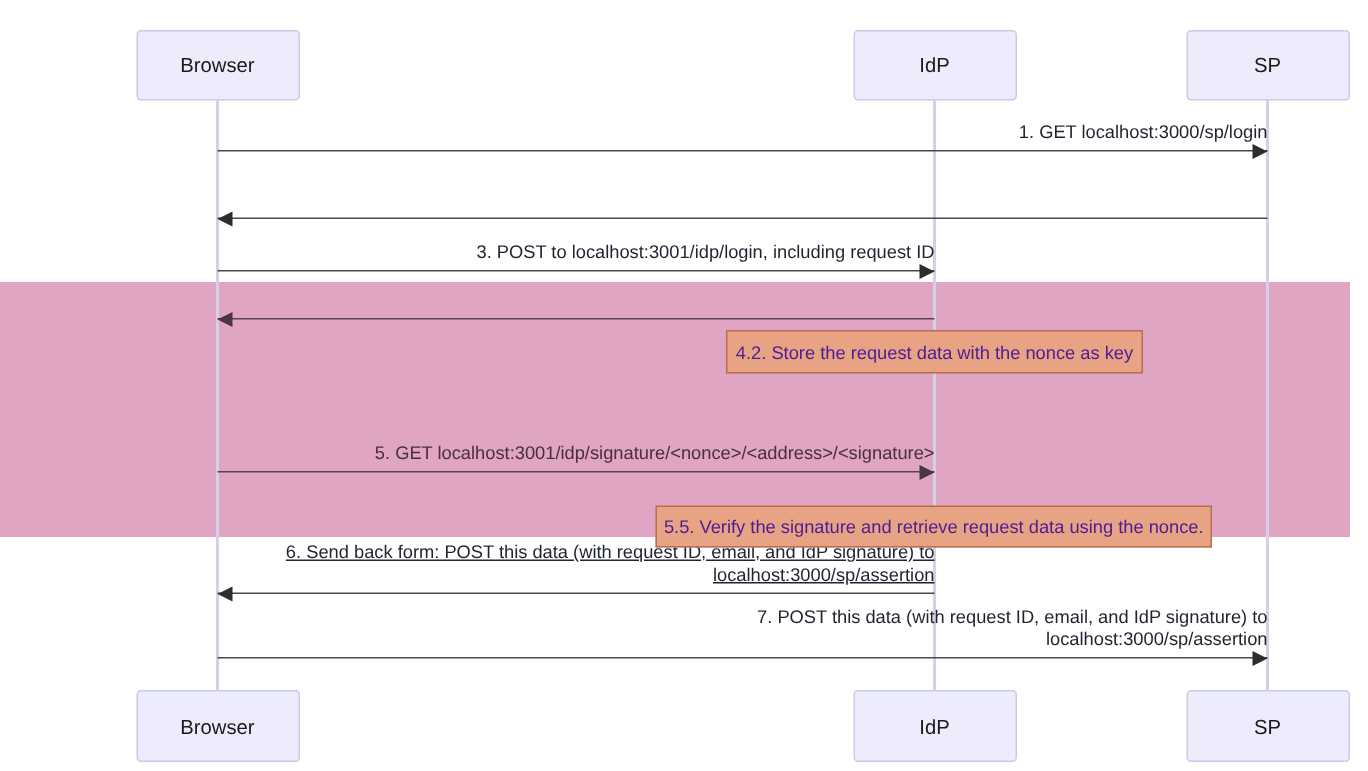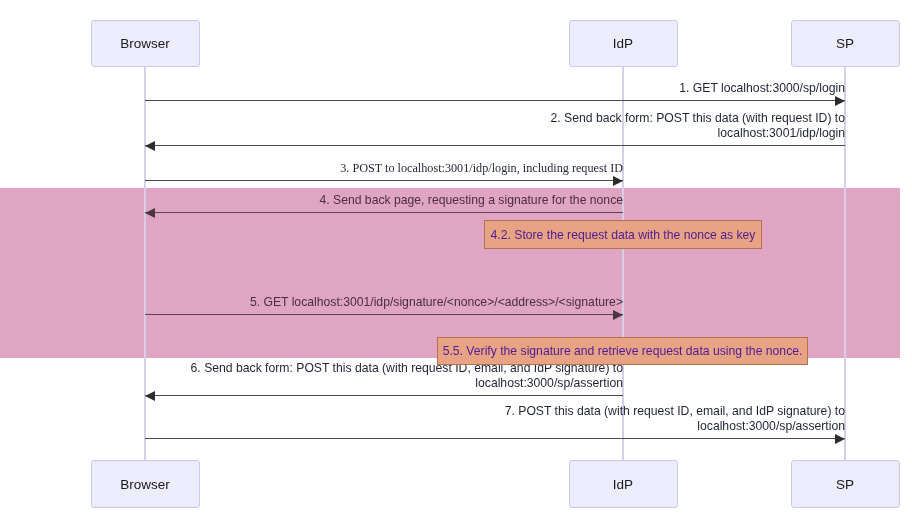--- a/index.html
+++ b/index.html
@@ -117,34 +117,31 @@
       <span>IdP</span>
     </div>
     <div class="actor-box" style="left: 790.5px; top: 460px; width: 109px; height: 48px;">
       <span>SP</span>
     </div>
     <div class="msg-line" style="left: 145px; top: 100px; width: 700px;"></div>
     <div class="arrowhead right" style="top: 96px; left: 835px;"></div>
     <div class="msg-label" style="left: 145px; width: 700px; top: 81px;">1. GET localhost:3000/sp/login</div>
     <div class="msg-line" style="left: 145px; top: 145px; width: 700px;"></div>
     <div class="arrowhead left" style="top: 141px; left: 145px;"></div>
-    <div class="msg-label" style="left: 145px; width: 700px; top: 111px;">2. Send back form: POST this data (with request ID) to
-localhost:3001/idp/login</div>
     <div class="msg-line" style="left: 145px; top: 180px; width: 478px;"></div>
     <div class="arrowhead right" style="top: 176px; left: 613px;"></div>
-    <div class="msg-label" style="left: 145px; width: 478px; top: 161px; font-family: Liberation Serif, serif;">3. POST to localhost:3001/idp/login, including request ID</div>
+    <div class="msg-label" style="left: 145px; width: 478px; top: 161px;">3. POST to localhost:3001/idp/login, including request ID</div>
     <div class="msg-line muted" style="left: 145px; top: 212px; width: 478px;"></div>
     <div class="arrowhead muted left" style="top: 208px; left: 145px;"></div>
-    <div class="msg-label muted" style="left: 145px; width: 478px; top: 193px;">4. Send back page, requesting a signature for the nonce</div>
     <div class="msg-line muted" style="left: 145px; top: 314px; width: 478px;"></div>
     <div class="arrowhead muted right" style="top: 310px; left: 613px;"></div>
     <div class="msg-label muted" style="left: 145px; width: 478px; top: 295px;">5. GET localhost:3001/idp/signature/&lt;nonce&gt;/&lt;address&gt;/&lt;signature&gt;</div>
     <div class="msg-line" style="left: 145px; top: 395px; width: 478px;"></div>
     <div class="arrowhead left" style="top: 391px; left: 145px;"></div>
-    <div class="msg-label" style="left: 145px; width: 478px; top: 361px;">6. Send back form: POST this data (with request ID, email, and IdP signature) to
+    <div class="msg-label" style="left: 145px; width: 478px; top: 361px; text-decoration: underline;">6. Send back form: POST this data (with request ID, email, and IdP signature) to
 localhost:3000/sp/assertion</div>
     <div class="msg-line" style="left: 145px; top: 438px; width: 700px;"></div>
     <div class="arrowhead right" style="top: 434px; left: 835px;"></div>
     <div class="msg-label" style="left: 145px; width: 700px; top: 404px;">7. POST this data (with request ID, email, and IdP signature) to
 localhost:3000/sp/assertion</div>
     <div class="note-box" style="left: 484px; top: 220px; width: 278px; height: 29px;">4.2. Store the request data with the nonce as key</div>
     <div class="note-box" style="left: 437px; top: 324px; width: 371px; height: 28px; margin-top: 13px;">5.5. Verify the signature and retrieve request data using the nonce.</div>
   </div>
 
 </body></html>

